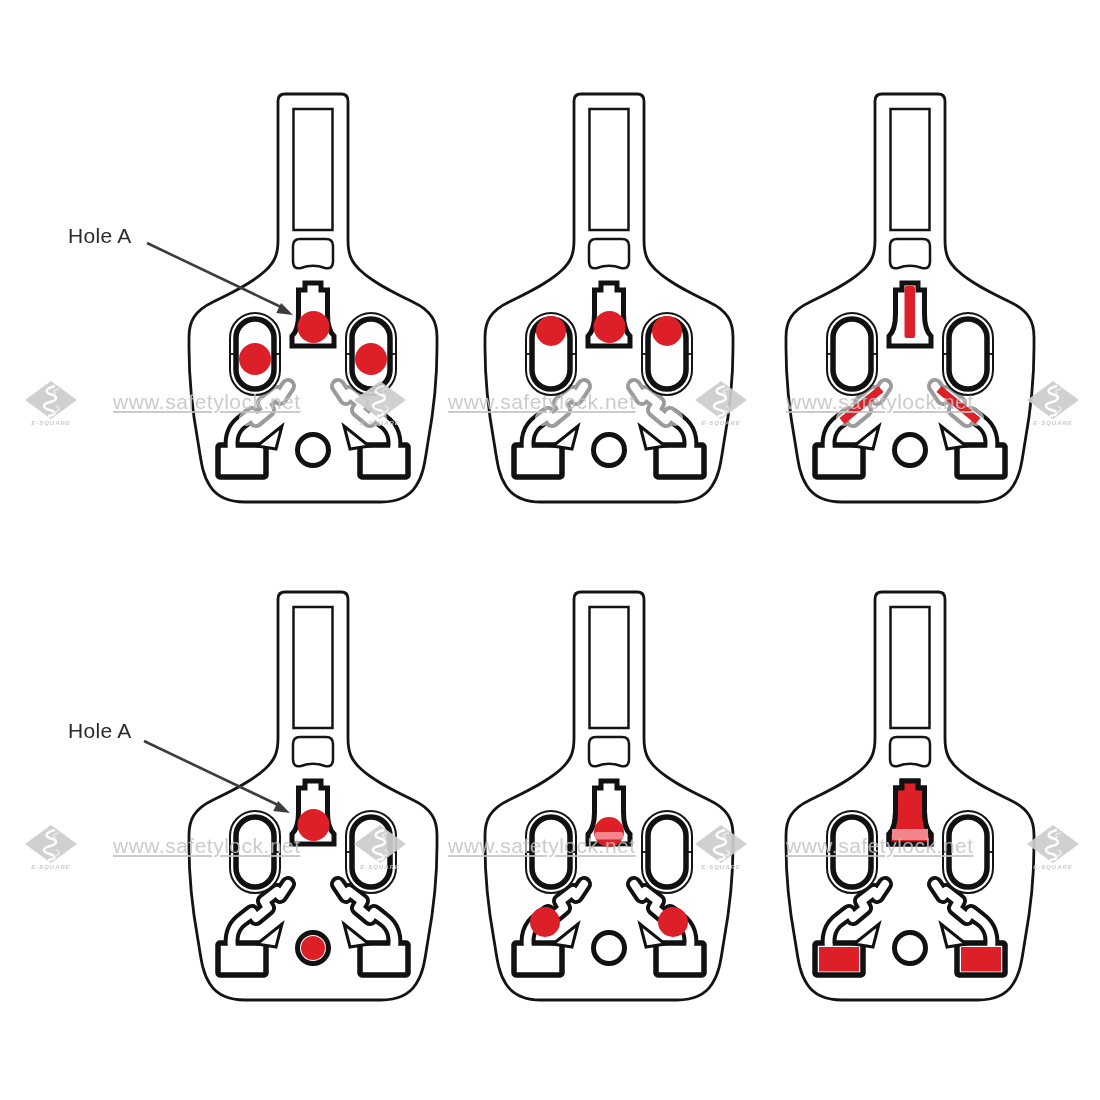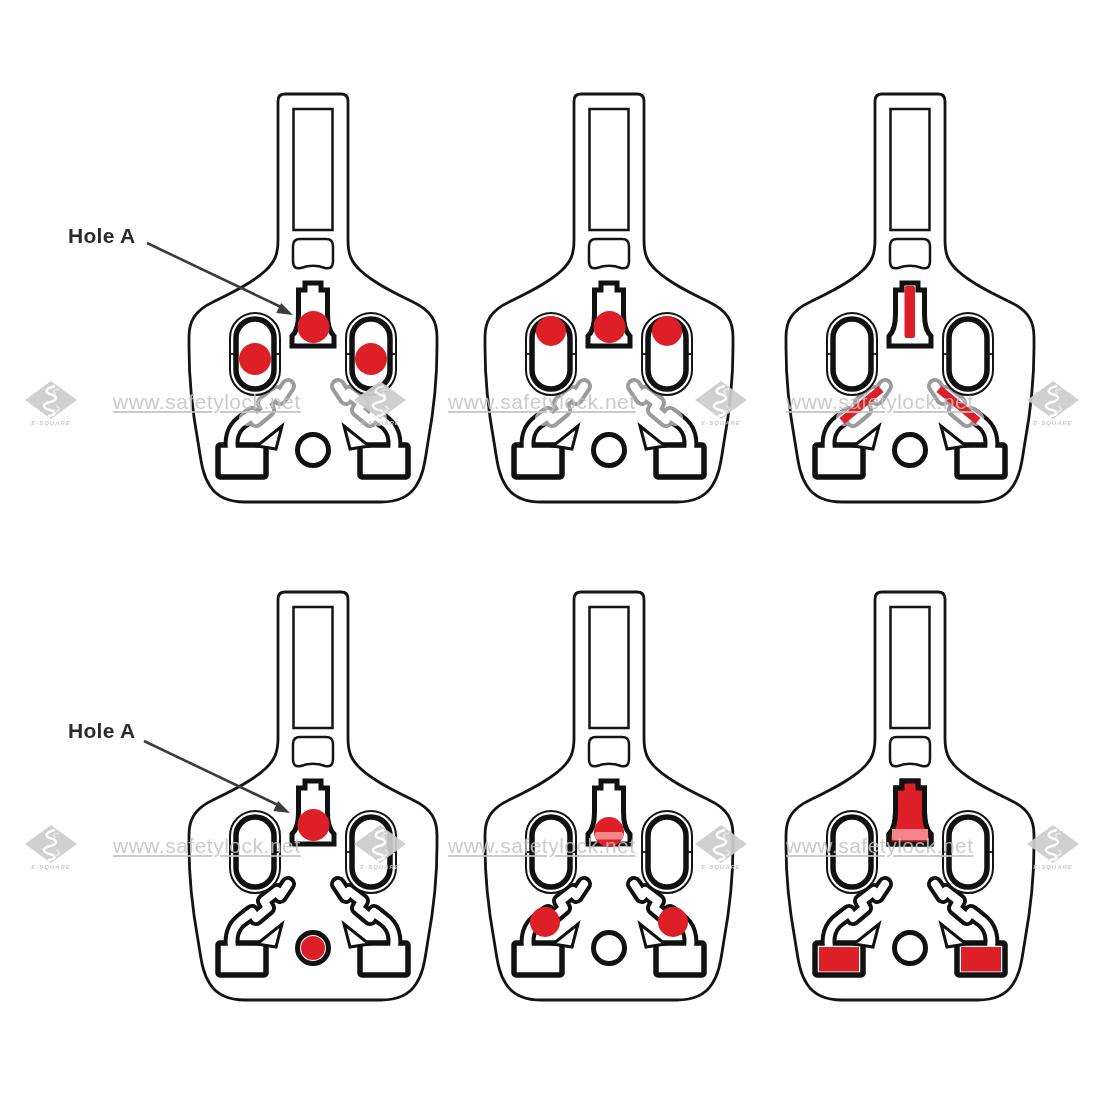--- a/index.html
+++ b/index.html
@@ -21,21 +21,21 @@
   .oval-outer{fill:#fff;stroke:var(--ink);stroke-width:2;}
   .oval-inner{fill:none;stroke:var(--thick);stroke-width:5.5;}
   .tick{stroke:var(--ink);stroke-width:1.8;}
   .holeA{fill:#fff;stroke:var(--thick);stroke-width:5;}
   .circleC{fill:#fff;stroke:var(--thick);stroke-width:5;}
   .red{fill:var(--red);}
   .pink{fill:var(--pink);}
   .redfillpath{fill:var(--red);stroke:var(--thick);stroke-width:5;}
   .stripe{stroke:var(--red);stroke-width:8;fill:none;stroke-linecap:butt;}
   
-  .hole-label{position:absolute;font-weight:bold;font-size:21px;color:var(--label);letter-spacing:.3px;}
+  .hole-label{position:absolute;font-weight:normal;font-size:21px;color:var(--label);letter-spacing:.3px;}
   #arrow-overlay{position:absolute;left:0;top:0;pointer-events:none;}
   .callout-line{stroke:var(--arrow);stroke-width:2.6;}
   .callout-head{fill:var(--arrow);}
   
   .wm-text{position:absolute;font-size:21px;color:var(--wm);opacity:.85;letter-spacing:.5px;white-space:nowrap;text-decoration:underline;}
   .wm-logo{position:absolute;width:56px;text-align:center;opacity:.92;}
   .wm-logo .lbl{display:block;font-style:italic;font-weight:bold;font-size:6px;color:#c6c6c6;letter-spacing:1px;margin-top:-3px;}
   .wm-logo svg{display:block;margin:0 auto;}
 </style>
 </head>

